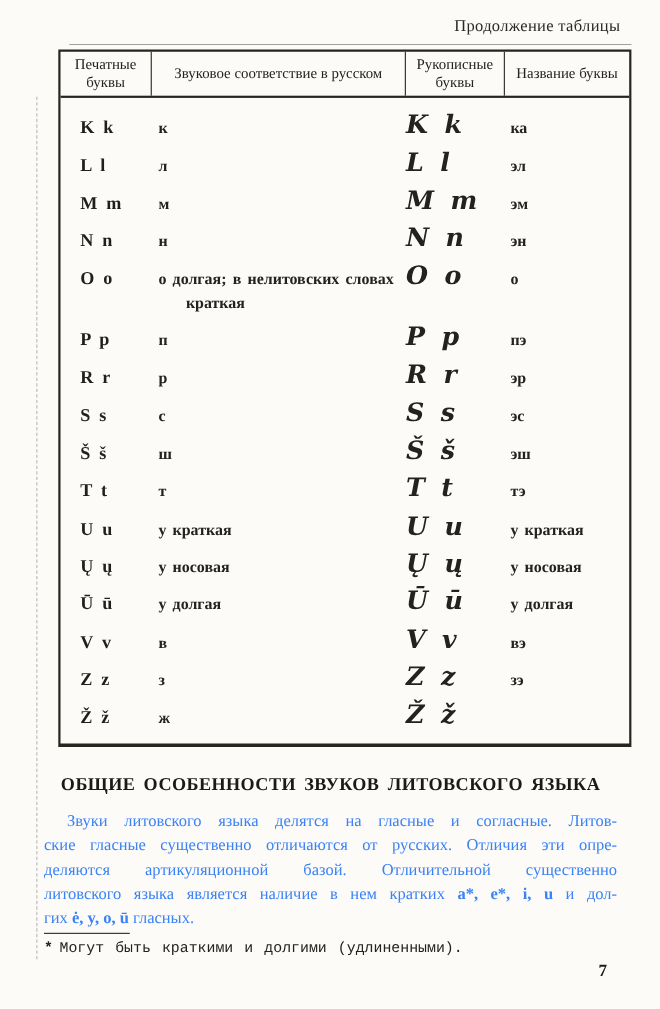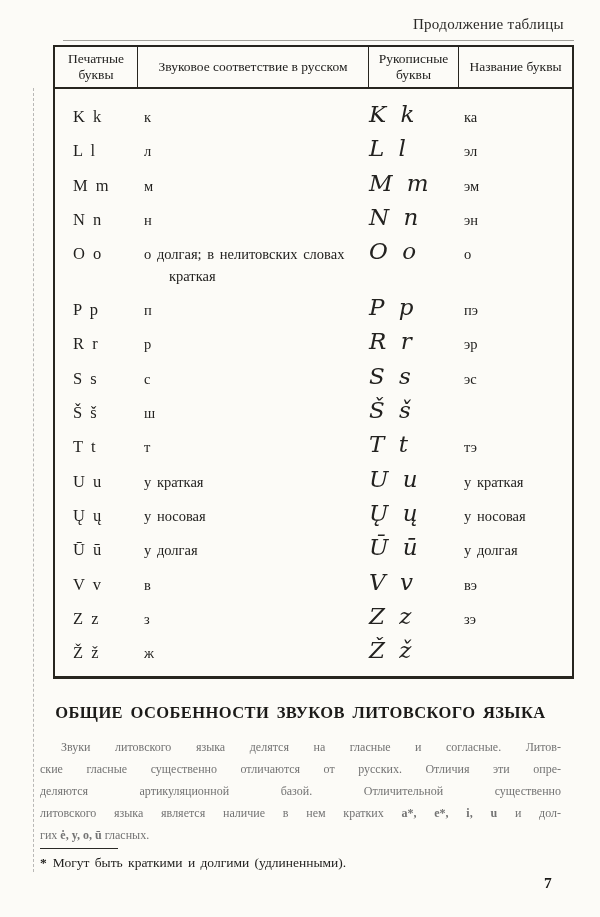--- a/index.html
+++ b/index.html
@@ -43,21 +43,21 @@
     display:flex;align-items:center;justify-content:center;text-align:center;
     font-size:13.5px;line-height:16px;padding:2px 2px 3px 2px;
     border-right:1.5px solid #27251f;box-sizing:border-box;color:#232220;
   }
   .h-cell:last-child{border-right:none;text-align:center;}
 
   .t-body{padding-top:14px;}
   .t-row{
     display:grid;grid-template-columns:83px 231px 90px 1fr;
     align-items:baseline;
-    height:34.3px;box-sizing:border-box;
+    height:34.3px;box-sizing:border-box;font-weight:bold;
   }
   .t-row.tall{height:56px;}
   .cell{line-height:22px;}
   .cell.printed{
     padding-left:18px;font-size:16.5px;word-spacing:4px;color:#201f1d;
   }
   .cell.sound{
     font-size:14.5px;padding-left:31px;text-indent:-25px;padding-right:8px;
     word-spacing:2px;color:#232220;
   }
@@ -69,34 +69,34 @@
   .cell.name{font-size:14.5px;padding-left:5px;word-spacing:2px;color:#232220;}
 
   
   .section-heading{
     position:absolute;top:703px;left:42px;width:517px;
     font-size:16.5px;font-weight:bold;text-align:center;
     letter-spacing:.4px;word-spacing:3px;color:#1b1a18;font-family:Liberation Serif, serif;
   }
   .intro{
     position:absolute;top:736px;left:40px;width:521px;
-    font-size:12px;line-height:22px;color:#737373;
+    font-size:15px;line-height:22px;color:#3b82f6;
   }
   .para-line{text-align:justify;text-align-last:justify;white-space:normal;}
   .para-line.last{text-align-last:left;}
   .para-line.indent{text-indent:21px;}
   .para-line .b{font-weight:bold;}
 
   .footnote-rule{
     position:absolute;top:848px;left:40px;width:78px;
     border-top:1.5px solid #2a2926;
   }
   .footnote{
     position:absolute;top:855px;left:40px;width:520px;
-    font-size:13.5px;color:#232220;word-spacing:2px;
+    font-size:13.5px;color:#232220;word-spacing:2px;font-family:Liberation Mono, monospace;
   }
   .footnote .marker{font-weight:bold;padding-right:6px;}
 
   .page-number{
     position:absolute;top:874px;left:544px;
     font-size:15.5px;font-weight:bold;color:#1b1a18;
   }
 </style>
 </head>
 <body>
@@ -160,20 +160,21 @@
         <div class="t-row">
           <div class="cell printed">S s</div>
           <div class="cell sound">с</div>
           <div class="cell cursive">S s</div>
           <div class="cell name">эс</div>
         </div>
         <div class="t-row">
           <div class="cell printed">Š š</div>
           <div class="cell sound">ш</div>
           <div class="cell cursive">Š š</div>
+          <div class="cell name">эш</div>
         </div>
         <div class="t-row">
           <div class="cell printed">T t</div>
           <div class="cell sound">т</div>
           <div class="cell cursive">T t</div>
           <div class="cell name">тэ</div>
         </div>
         <div class="t-row">
           <div class="cell printed">U u</div>
           <div class="cell sound">у краткая</div>

